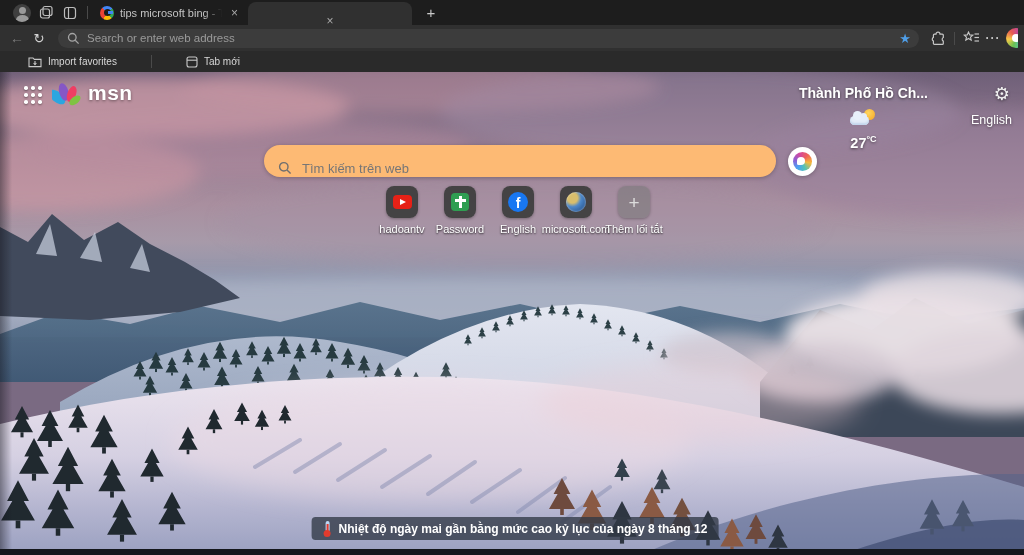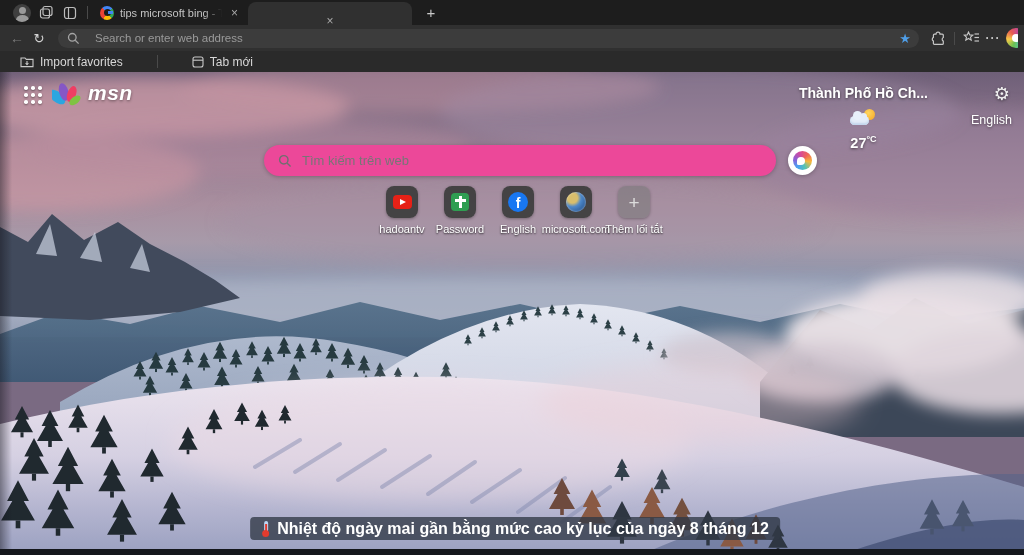--- a/index.html
+++ b/index.html
@@ -25,66 +25,66 @@
     background:conic-gradient(from -40deg,#4285f4 0 90deg,#34a853 90deg 180deg,#fbbc05 180deg 250deg,#ea4335 250deg 360deg); position:relative; }
   .gfav::before { content:''; position:absolute; inset:3.5px; background:#1d1d1d; border-radius:50%; }
   .gfav::after { content:''; position:absolute; right:1.5px; top:5.5px; width:5px; height:3px; background:#4285f4; }
 
   
   .toolbar { height:26px; background:#303030; display:flex; align-items:center; padding:0 6px 0 6px; position:relative; }
   .nav-btn { width:22px; height:22px; display:flex; align-items:center; justify-content:center; font-size:14px; cursor:pointer; }
   .back { color:#7c7c7c; }
   .reload { color:#d2d2d2; font-size:13px; }
   .addressbar { flex:1; height:19px; margin:0 8px; background:#3c3c3c; border-radius:10px; display:flex; align-items:center; padding:0 8px 0 9px; }
-  .addressbar input { flex:1; background:transparent; border:none; outline:none; color:#d9d9d9; font-size:11.5px; font-family:inherit;margin-left:8px; }
+  .addressbar input { flex:1; background:transparent; border:none; outline:none; color:#d9d9d9; font-size:11.5px; font-family:inherit; }
   .addressbar input::placeholder { color:#9a9a9a; }
   .bm-star { color:#4f9ee8; font-size:13px; cursor:pointer; font-family:"DejaVu Sans",sans-serif; }
   .tool-icon { width:22px; height:22px; display:flex; align-items:center; justify-content:center; color:#c6c6c6; cursor:pointer; }
   .more-dots { font-weight:bold; letter-spacing:1px; font-size:12px; color:#c6c6c6; }
   .edge-cp-clip { width:12px; height:22px; overflow:hidden; position:relative; margin-left:2px; }
   .edge-cp { position:absolute; left:0; top:1px; width:20px; height:20px; border-radius:50%;
     background:conic-gradient(from 200deg,#6cc04f,#f7c948,#e85a4f,#c2479c,#4a90d9,#53c4b4,#6cc04f); }
   .edge-cp::after { content:''; position:absolute; left:6px; top:6px; width:8px; height:8px; border-radius:50%; background:#fff; }
 
   
-  .favbar { height:21px; background:#2a2a2a; display:flex; align-items:center; padding-left:14px; font-size:12px; color:#d8d8d8;gap:16px; }
+  .favbar { height:21px; background:#2a2a2a; display:flex; align-items:center; padding-left:22px; font-size:10px; color:#d8d8d8;gap:16px; }
   .fav-item { display:flex; align-items:center; gap:6px; cursor:pointer; padding:0 6px; height:17px; border-radius:3px; }
   .favbar .vdiv { margin:0 12px; }
 
   
   .page { position:relative; width:1024px; height:483px; overflow:hidden; background:#7a6a82; }
   .scene { position:absolute; left:0; top:0; }
   .edge-shade { position:absolute; left:0; top:0; bottom:0; width:12px; background:linear-gradient(90deg,rgba(20,20,28,.45),rgba(20,20,28,0)); pointer-events:none; }
   .bottom-strip { position:absolute; left:0; bottom:0; width:100%; height:6px; background:#14171c; }
 
   .txtshadow { text-shadow:0 1px 3px rgba(0,0,0,.55);flex-direction:column; }
 
   
   .apps-grid { position:absolute; left:24px; top:14px; width:18px; height:18px; display:grid;
     grid-template-columns:repeat(3,4px); grid-template-rows:repeat(3,4px); gap:3px; cursor:pointer; }
   .apps-grid i { width:3.5px; height:3.5px; border-radius:50%; background:#fff; box-shadow:0 1px 2px rgba(0,0,0,.4); }
-  .brand { position:absolute; left:52px; top:6px; display:flex; align-items:center; gap:4px; cursor:pointer;font-style:italic; }
+  .brand { position:absolute; left:52px; top:6px; display:flex; align-items:center; gap:4px; cursor:pointer; }
   .brand-word { color:#fff; font-size:21px; font-weight:bold; letter-spacing:.5px; text-shadow:0 1px 3px rgba(0,0,0,.45); }
 
   .weather { position:absolute; right:96px; top:13px; display:flex; align-items:center; gap:8px; color:#fff; cursor:pointer; }
   .weather .loc { font-size:14px; font-weight:600; }
   .weather .temp { font-size:14.5px; font-weight:600; }
   .weather .temp sup { font-size:9px; }
   .wicon { position:relative; width:26px; height:17px; }
   .wicon .sun { position:absolute; right:1px; top:0; width:11px; height:11px; border-radius:50%; background:radial-gradient(circle at 40% 35%,#ffd65e,#f5a623); }
   .wicon .cloud { position:absolute; left:0; top:7px; width:19px; height:9px; background:#e4edf9; border-radius:8px; box-shadow:inset 0 -2px 2px #c3d6ec; }
   .wicon .cloud::before { content:''; position:absolute; left:3px; top:-5px; width:9px; height:9px; border-radius:50%; background:#e9f1fb; }
   .wicon .cloud::after { content:''; position:absolute; left:10px; top:-3px; width:7px; height:7px; border-radius:50%; background:#e4edf9; }
   .gear { position:absolute; right:14px; top:11px; color:#f0f0f0; font-size:18px; cursor:pointer;
     font-family:"DejaVu Sans",sans-serif; text-shadow:0 1px 3px rgba(0,0,0,.5); }
   .lang { position:absolute; right:12px; top:41px; color:#fff; font-size:12.5px; cursor:pointer; }
 
   
   .search-row { position:absolute; left:264px; top:73px; display:flex; align-items:center; gap:12px; }
-  .search-pill { width:512px; height:31px; background:#ec4899; border-radius:16px; display:flex; align-items:center; padding:4px 14px; box-shadow:0 1px 4px rgba(0,0,0,.25); }
+  .search-pill { width:512px; height:31px; background:#fdba74; border-radius:16px; display:flex; align-items:flex-start; padding:16px 14px; box-shadow:0 1px 4px rgba(0,0,0,.25); }
   .search-pill input { flex:1; border:none; outline:none; font-size:13px; color:#333; font-family:inherit; background:transparent; }
   .search-pill input::placeholder { color:#767676; }
   .copilot-btn { width:29px; height:29px; border-radius:50%; background:#fff; display:flex; align-items:center; justify-content:center; cursor:pointer; box-shadow:0 1px 4px rgba(0,0,0,.25); }
   .copilot-logo { width:19px; height:19px; border-radius:50%; position:relative;
     background:conic-gradient(from 220deg,#4ba0f4,#8b5fd6,#d5499c,#ef6358,#f6b83c,#53c4b4,#4ba0f4); }
   .copilot-logo::after { content:''; position:absolute; left:4px; top:5.5px; width:8px; height:8px; border-radius:50% 50% 50% 20%; background:#fff; }
 
   
   .shortcuts { position:absolute; left:373px; top:114px; display:flex; }
   .sc-item { width:58px; display:flex; flex-direction:column; align-items:center; cursor:pointer; }
@@ -97,21 +97,21 @@
   .pw-icon::before { content:''; position:absolute; left:8px; top:3px; width:2.6px; height:12px; background:#fff; }
   .pw-icon::after { content:''; position:absolute; left:4px; top:6px; width:10.5px; height:2.6px; background:#fff; }
   .fb-icon { width:20px; height:20px; border-radius:50%; background:#1877f2; color:#fff; font-weight:bold; font-size:14px; display:flex; align-items:flex-end; justify-content:center; line-height:1.25; overflow:hidden; }
   .globe-icon { width:20px; height:20px; border-radius:50%;
     background:radial-gradient(circle at 32% 30%,#d8be6c 0 26%,#4e88c9 45%,#2a5a96 80%); box-shadow:inset 0 0 2px rgba(255,255,255,.6); }
   .plus-glyph { color:#dcdcdc; font-size:19px; font-weight:300; line-height:1; }
 
   
   .notif { position:absolute; left:515px; top:445px; transform:translateX(-50%); height:23px;
     background:rgba(49,56,69,.78); border-radius:4px; display:flex; align-items:center; gap:7px; padding:0 11px; white-space:nowrap; }
-  .notif-text { color:#fff; font-size:16px; font-weight:600; }
+  .notif-text { color:#fff; font-size:12px; font-weight:600; }
   .thermo { position:relative; width:9px; height:16px; }
   .thermo .stem { position:absolute; left:2.5px; top:0; width:4px; height:11px; background:#bcd7f5; border-radius:2px; }
   .thermo .mercury { position:absolute; left:3.5px; top:3px; width:2px; height:9px; background:#e23b2e; }
   .thermo .bulb { position:absolute; left:1px; bottom:0; width:7px; height:7px; border-radius:50%; background:#e23b2e; }
 </style>
 </head>
 <body>
 
 <div class="screen">
 

